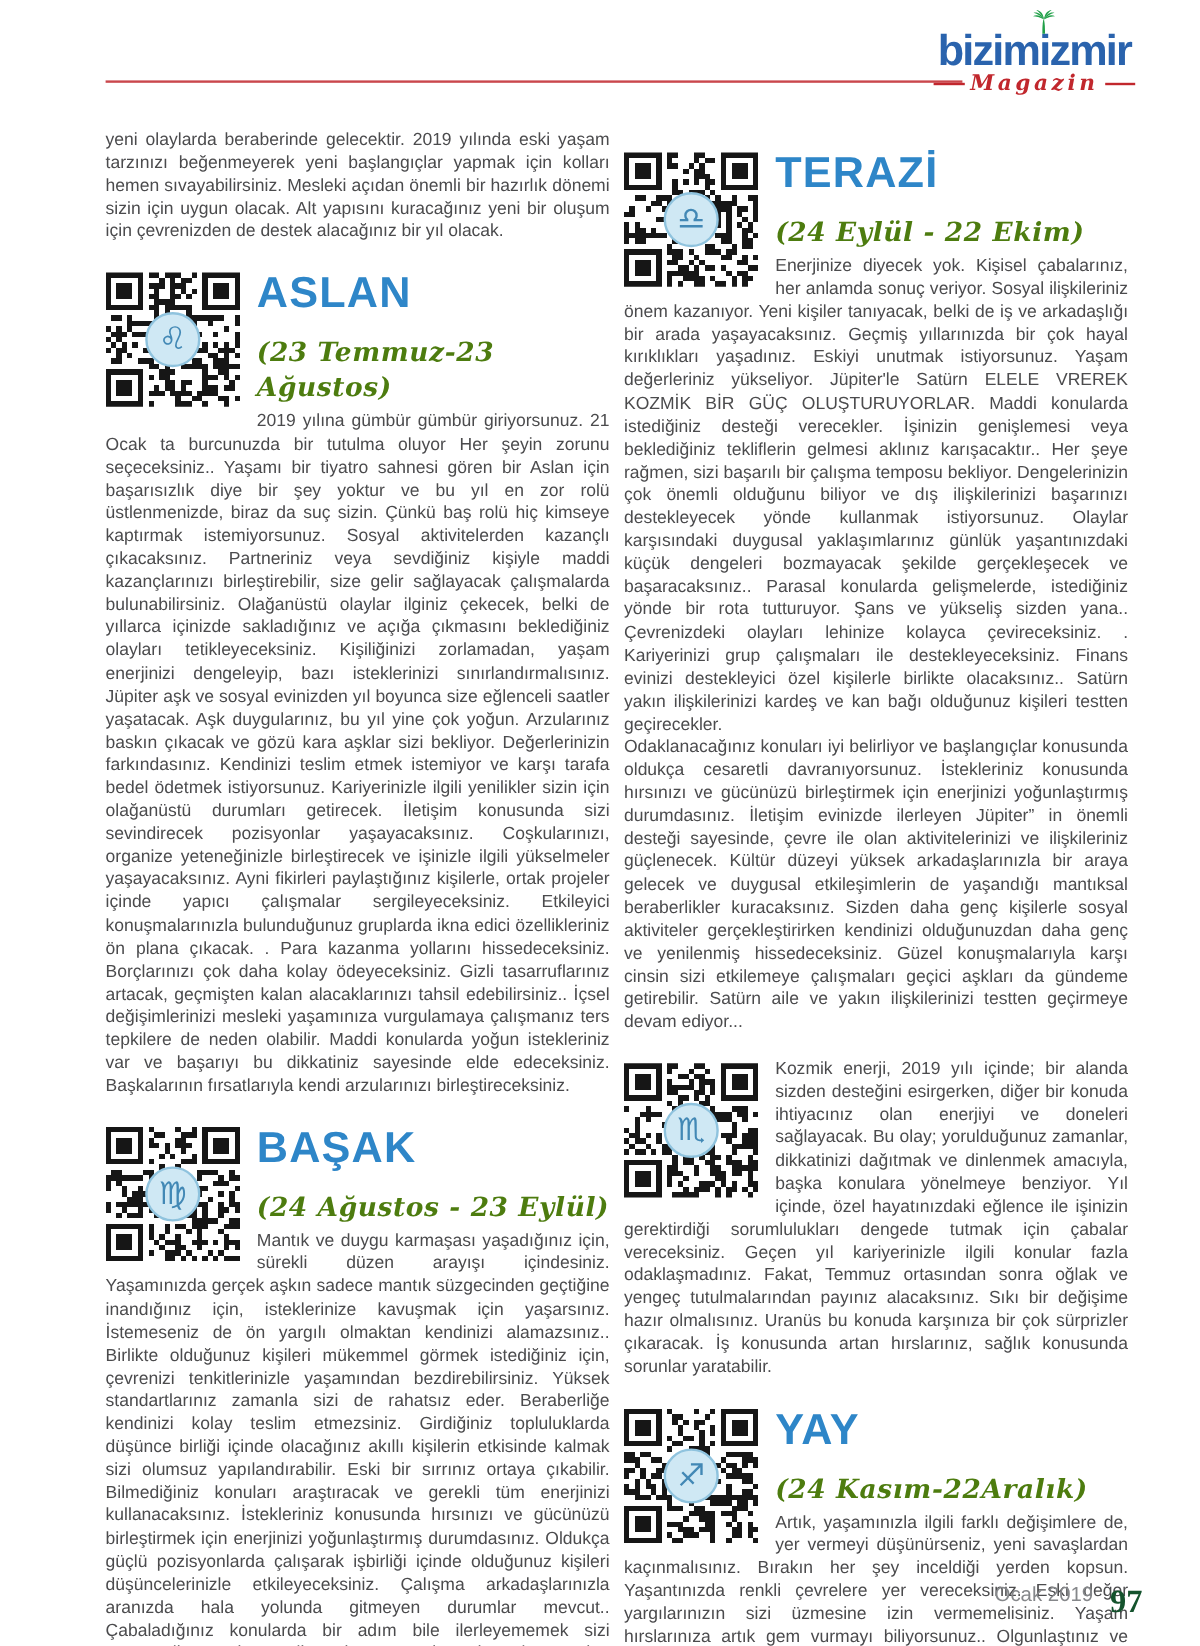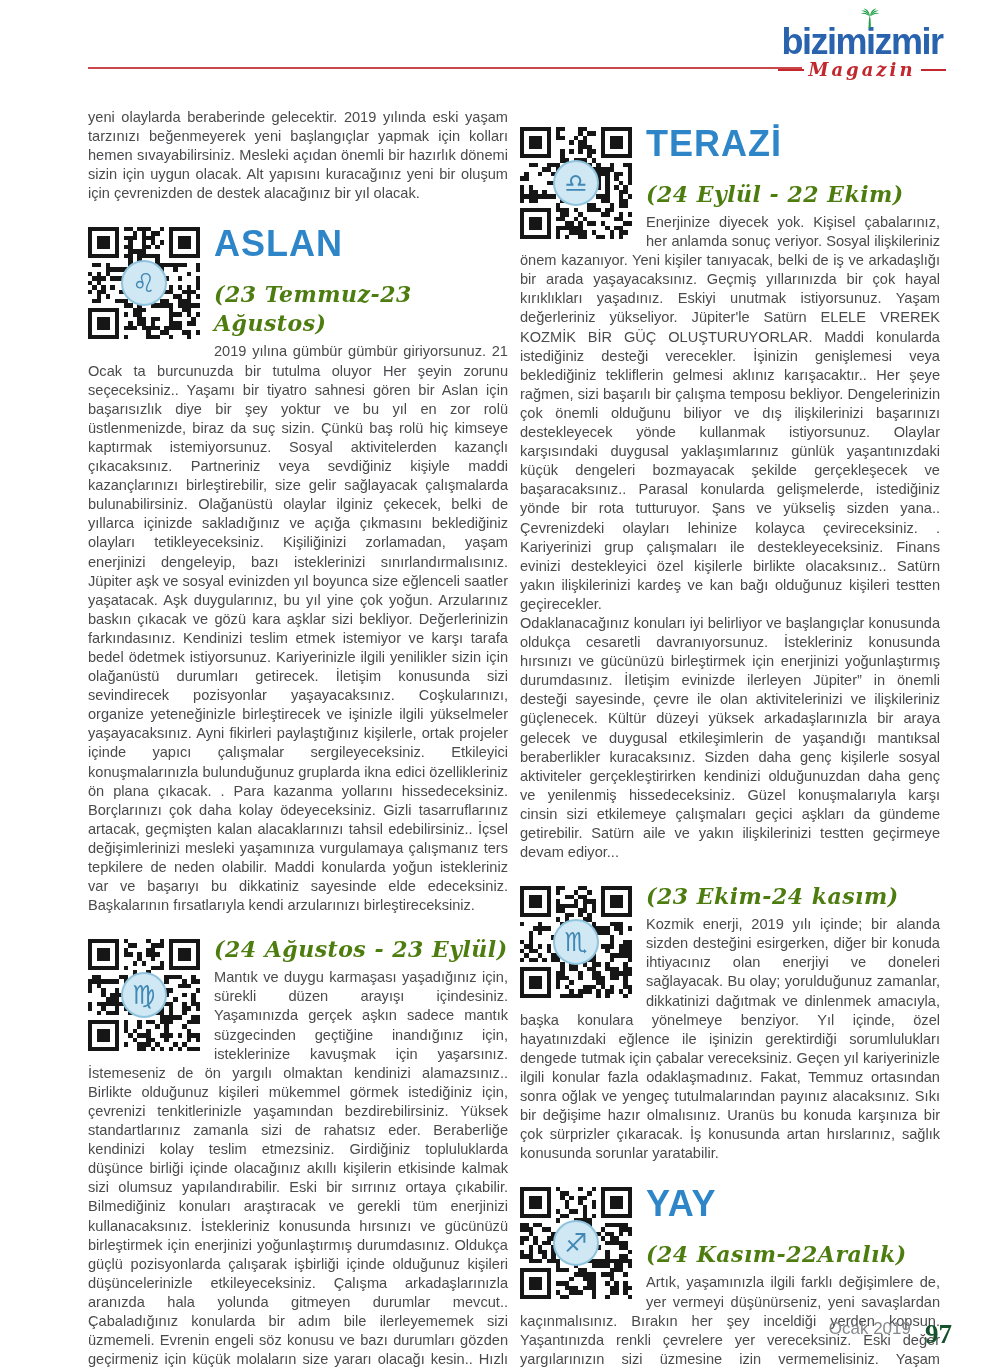--- a/index.html
+++ b/index.html
@@ -442,20 +442,21 @@
               <rect x="2" y="2" width="3" height="3" fill="#161616"></rect>
               <rect x="18" y="0" width="7" height="7" fill="#161616"></rect>
               <rect x="19" y="1" width="5" height="5" fill="#ffffff"></rect>
               <rect x="20" y="2" width="3" height="3" fill="#161616"></rect>
               <rect x="0" y="18" width="7" height="7" fill="#161616"></rect>
               <rect x="1" y="19" width="5" height="5" fill="#ffffff"></rect>
               <rect x="2" y="20" width="3" height="3" fill="#161616"></rect>
             </svg>
           <span class="zbadge">♍</span>
         </div>
+        <h2 class="ztitle">BAŞAK</h2>
         <div class="zdate">(24 Ağustos - 23 Eylül)</div>
         <p class="zbody">Mantık ve duygu karmaşası yaşadığınız için, sürekli düzen arayışı içindesiniz. Yaşamınızda gerçek aşkın sadece mantık süzgecinden geçtiğine inandığınız için, isteklerinize kavuşmak için yaşarsınız. İstemeseniz de ön yargılı olmaktan kendinizi alamazsınız.. Birlikte olduğunuz kişileri mükemmel görmek istediğiniz için, çevrenizi tenkitlerinizle yaşamından bezdirebilirsiniz. Yüksek standartlarınız zamanla sizi de rahatsız eder. Beraberliğe kendinizi kolay teslim etmezsiniz. Girdiğiniz topluluklarda düşünce birliği içinde olacağınız akıllı kişilerin etkisinde kalmak sizi olumsuz yapılandırabilir. Eski bir sırrınız ortaya çıkabilir. Bilmediğiniz konuları araştıracak ve gerekli tüm enerjinizi kullanacaksınız. İstekleriniz konusunda hırsınızı ve gücünüzü birleştirmek için enerjinizi yoğunlaştırmış durumdasınız. Oldukça güçlü pozisyonlarda çalışarak işbirliği içinde olduğunuz kişileri düşüncelerinizle etkileyeceksiniz. Çalışma arkadaşlarınızla aranızda hala yolunda gitmeyen durumlar mevcut.. Çabaladığınız konularda bir adım bile ilerleyememek sizi üzmemeli. Evrenin engeli söz konusu ve bazı durumları gözden geçirmeniz için küçük molaların size yararı olacağı kesin.. Hızlı sonuçların daha sonra sorun yarattığını düşünürsek; göz ardı ettiğiniz küçük ayrıntılar üzerinde durmalısınız. Jüpiter aile ve yuva evinizde bir yıllık tutuna başladı. Uranüs 9. Evinizden size sürprizler sunacak. Akıllı ve güçlü kişilerle tanışabilir. Mantıklı işler beraberce yapabilirsiniz. Gelir kaynaklarınız artıyor. Size gelecek öneriler, bilgi dağarcığınızın artmasına neden olacak ve önünüzü açacak.. Geçmişten bu yana beklediğiniz fırsatların birden bire ortaya çıktığını göreceksiniz.</p>
       </section>
 
     </div>
 
     <div class="col">
 
       <section class="zsec first">
         <div class="qr">
@@ -830,21 +831,20 @@
               <rect x="2" y="2" width="3" height="3" fill="#161616"></rect>
               <rect x="18" y="0" width="7" height="7" fill="#161616"></rect>
               <rect x="19" y="1" width="5" height="5" fill="#ffffff"></rect>
               <rect x="20" y="2" width="3" height="3" fill="#161616"></rect>
               <rect x="0" y="18" width="7" height="7" fill="#161616"></rect>
               <rect x="1" y="19" width="5" height="5" fill="#ffffff"></rect>
               <rect x="2" y="20" width="3" height="3" fill="#161616"></rect>
             </svg>
           <span class="zbadge">♏</span>
         </div>
-        <div class="zdate">(23 Ekim-24 kasım)</div>
         <p class="zbody">Kozmik enerji, 2019 yılı içinde; bir alanda sizden desteğini esirgerken, diğer bir konuda ihtiyacınız olan enerjiyi ve doneleri sağlayacak. Bu olay; yorulduğunuz zamanlar, dikkatinizi dağıtmak ve dinlenmek amacıyla, başka konulara yönelmeye benziyor. Yıl içinde, özel hayatınızdaki eğlence ile işinizin gerektirdiği sorumlulukları dengede tutmak için çabalar vereceksiniz. Geçen yıl kariyerinizle ilgili konular fazla odaklaşmadınız. Fakat, Temmuz ortasından sonra oğlak ve yengeç tutulmalarından payınız alacaksınız. Sıkı bir değişime hazır olmalısınız. Uranüs bu konuda karşınıza bir çok sürprizler çıkaracak. İş konusunda artan hırslarınız, sağlık konusunda sorunlar yaratabilir.</p>
       </section>
 
       <section class="zsec">
         <div class="qr">
           <svg class="qr-svg" viewBox="0 0 25 25">
               <rect x="0" y="0" width="25" height="25" fill="#ffffff"></rect>
               <rect x="8" y="0" width="1" height="1" fill="#161616"></rect>
               <rect x="13" y="0" width="1" height="1" fill="#161616"></rect>
               <rect x="16" y="0" width="1" height="1" fill="#161616"></rect>

